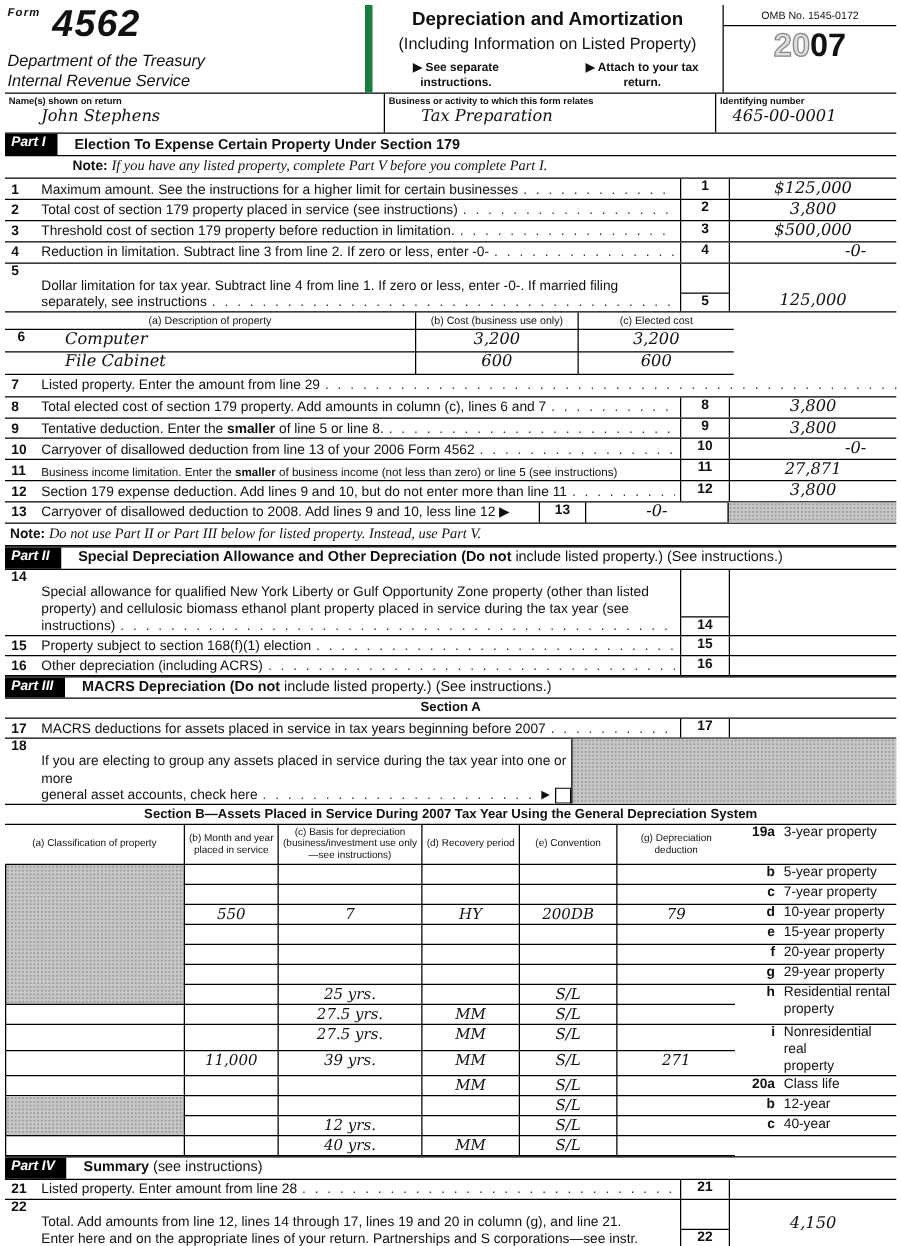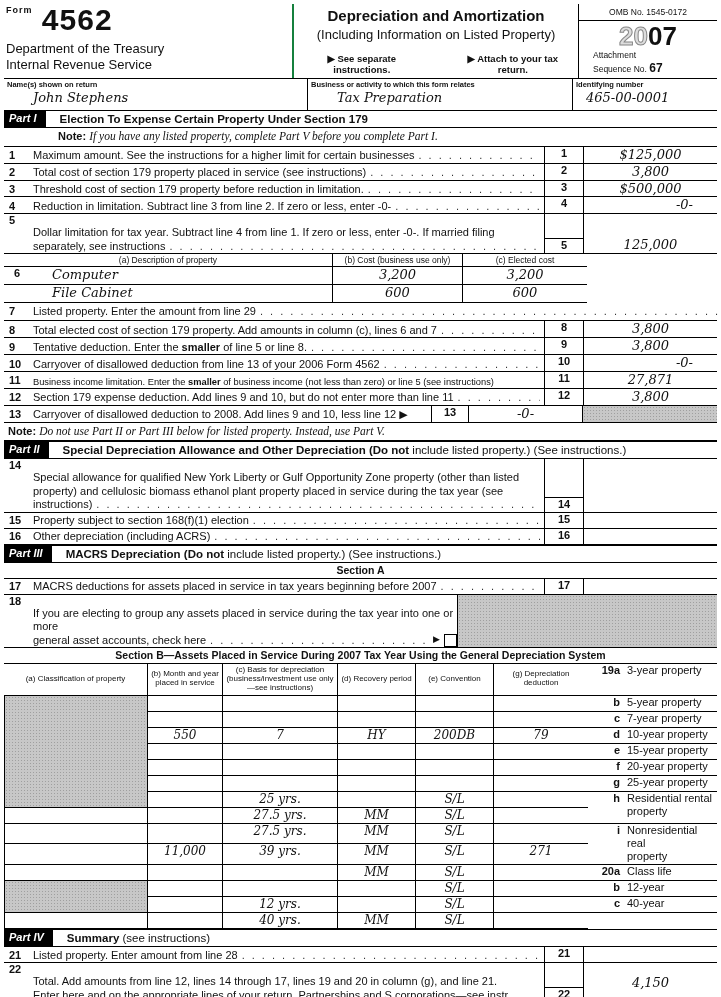--- a/index.html
+++ b/index.html
@@ -1,21 +1,21 @@
 <!DOCTYPE html>
 <html><head>
 <meta charset="utf-8">
 <style>
   html,body{margin:0;padding:0;background:#fff;}
   body{width:721px;font-family:"Liberation Sans",sans-serif;color:#111;font-size:11px;line-height:1.22;}
   .page{width:713px;margin:0 auto;padding-top:4px;}
   b{font-weight:bold;}
   
   .hdr{display:flex;border-bottom:1px solid #000;}
-  .hdr-left{width:282px;border-right:2px solid #15803d;padding:2px 4px 1px 2px;}
+  .hdr-left{width:282px;border-right:6px solid #15803d;padding:2px 4px 1px 2px;font-style:italic;}
   .formword{font-size:9px;vertical-align:top;}
   .formnum{font-size:30px;font-weight:bold;letter-spacing:1px;line-height:.9;}
   .agency{font-size:13px;margin-top:8px;line-height:1.2;}
   .hdr-center{flex:1;text-align:center;padding:3px 4px 2px;display:flex;flex-direction:column;justify-content:space-between;}
   .title{font-size:15px;font-weight:bold;}
   .subtitle{font-size:13px;font-weight:normal;margin-top:2px;}
   .hdr-instr{font-size:9.5px;font-weight:bold;display:flex;justify-content:center;gap:26px;margin-top:6px;}
   .hdr-right{width:138px;border-left:1px solid #000;text-align:center;display:flex;flex-direction:column;}
   .omb{font-size:8.5px;padding:3px 2px;border-bottom:1px solid #000;}
   .year{font-size:26px;font-weight:bold;line-height:1;padding-top:2px;}
@@ -104,24 +104,20 @@
         <div class="subtitle">(Including Information on Listed Property)</div>
       </div>
       <div class="hdr-instr">
         <span>▶ See separate instructions.</span>
         <span>▶ Attach to your tax return.</span>
       </div>
     </div>
     <div class="hdr-right">
       <div class="omb">OMB No. 1545-0172</div>
       <div class="year"><span class="y20">20</span><span>07</span></div>
-      <div class="attach">
-        <div>Attachment</div>
-        <div><span>Sequence No.</span> <span class="seqno">67</span></div>
-      </div>
     </div>
   </div>
 
   <div class="idrow">
     <div class="idcell idc1">
       <div class="idlab">Name(s) shown on return</div>
       <div class="idval hw">John Stephens</div>
     </div>
     <div class="idcell idc2">
       <div class="idlab">Business or activity to which this form relates</div>
@@ -420,21 +416,21 @@
         <span>20-year property</span>
       </div>
     <div class="td bl hwv"></div>
     <div class="td bl hwv"></div>
     <div class="td bl hwv"></div>
     <div class="td bl hwv"></div>
     <div class="td bl hwv"></div>
 
     <div class="td ca">
         <span class="rowno">g</span>
-        <span>25-year property</span>
+        <span>29-year property</span>
       </div>
     <div class="td bl hwv"></div>
     <div class="td bl hwv">25 yrs.</div>
     <div class="td bl hwv"></div>
     <div class="td bl hwv">S/L</div>
     <div class="td bl hwv"></div>
 
     <div class="td ca span2">
         <span class="rowno">h</span>
         <span><span>Residential rental</span><br><span>property</span></span>

